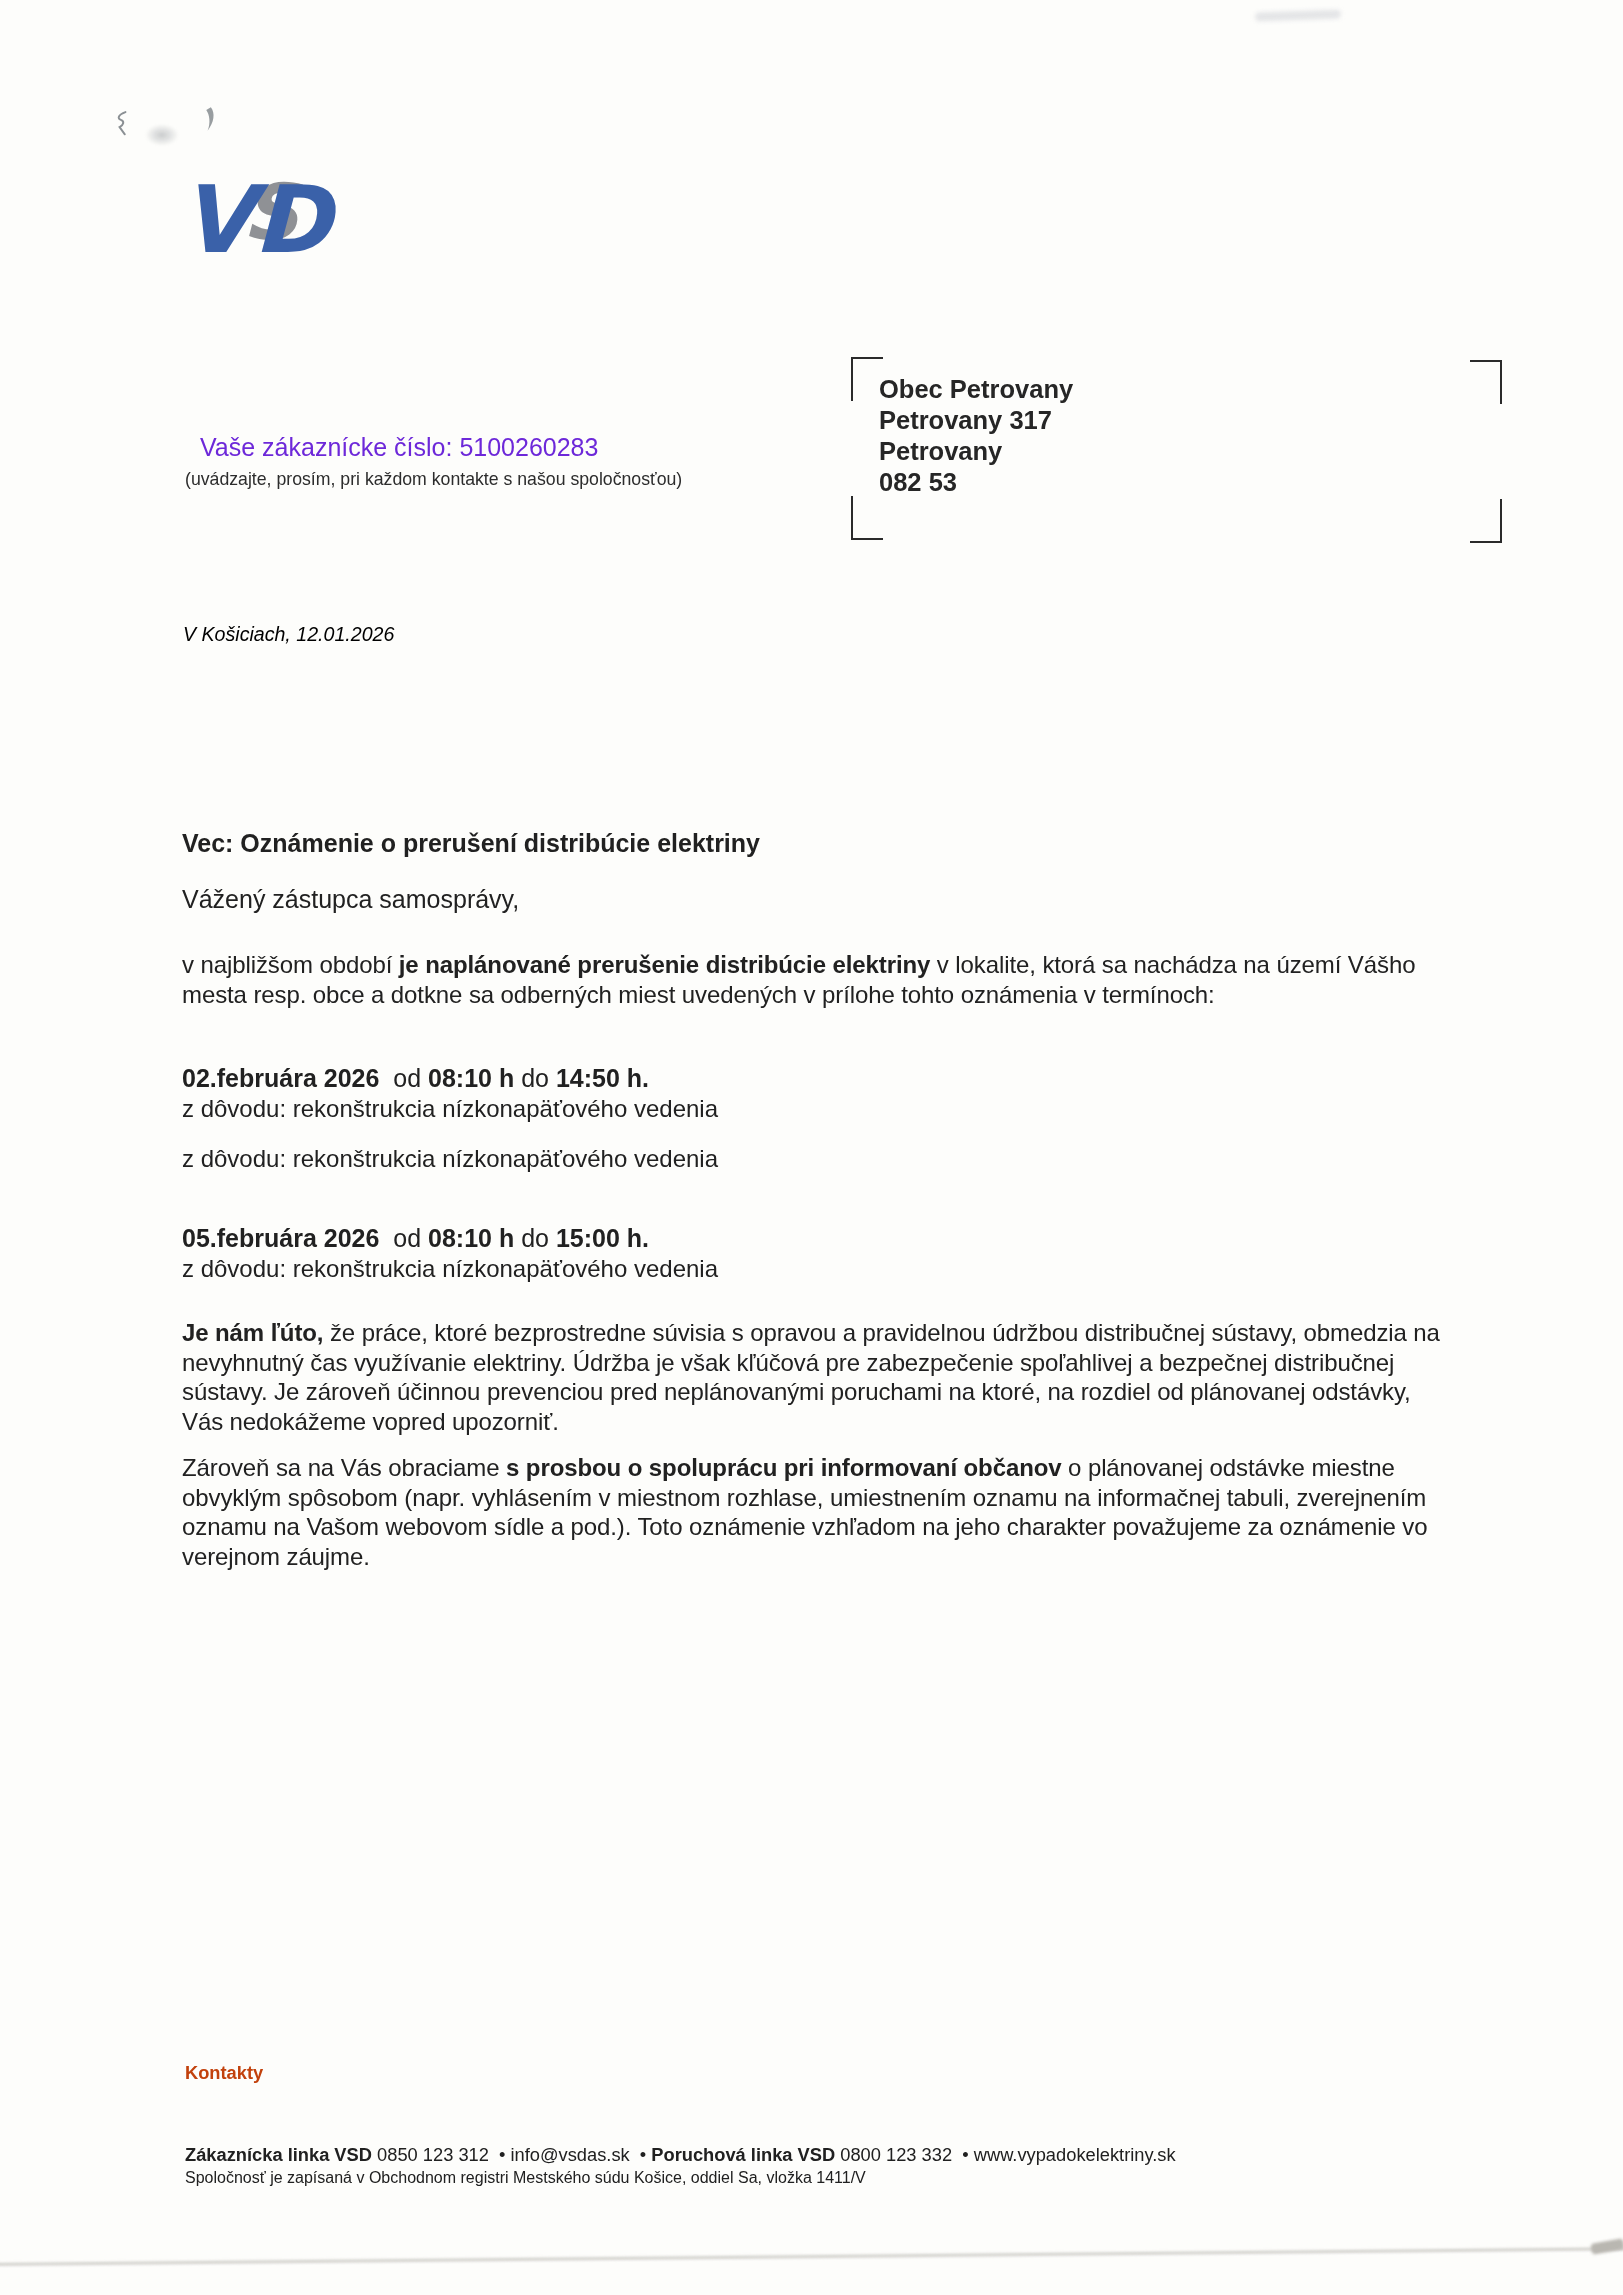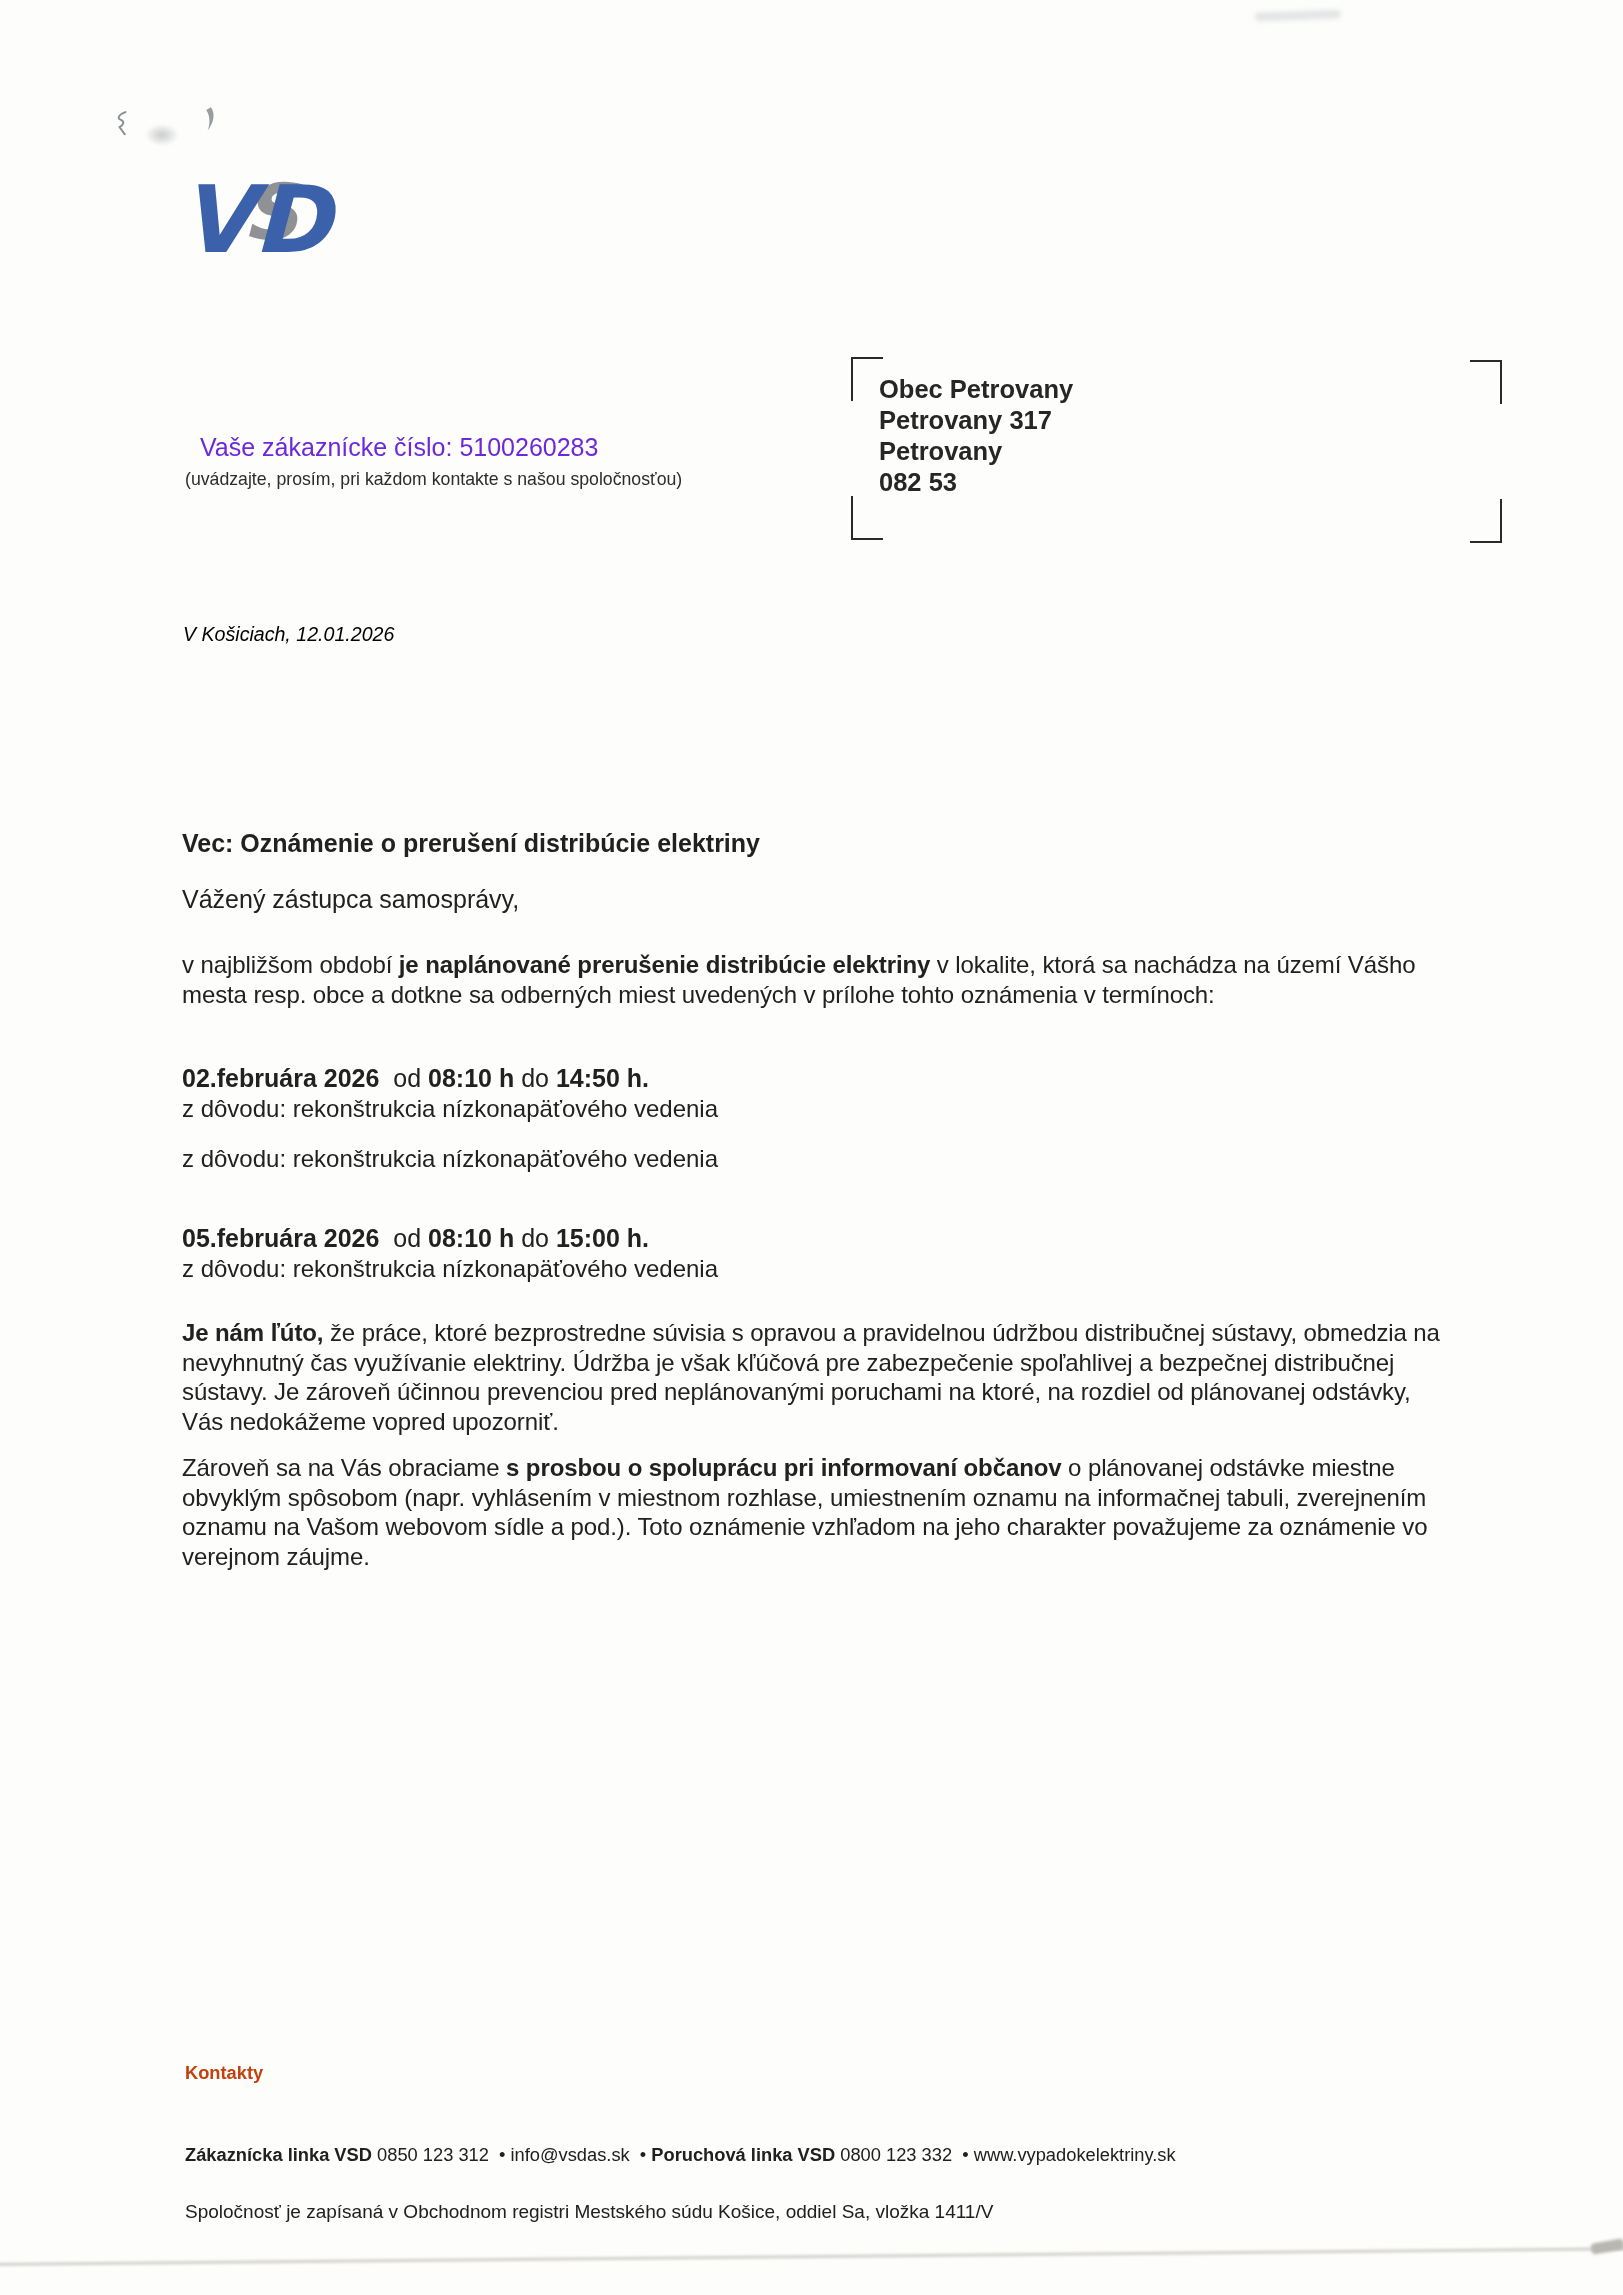--- a/index.html
+++ b/index.html
@@ -48,21 +48,21 @@
   .o3{top:1224px;}
   .outage-line{font-size:25px;white-space:pre-wrap;}
   .outage-reason{font-size:24px;}
 
   
   .contacts-heading{position:absolute;left:185px;top:2062px;font-size:18.3px;font-weight:bold;color:#c2410c;}
   .fline{position:absolute;left:185px;font-size:18.3px;white-space:pre-wrap;color:#202020;}
   .f1{top:2097px;}
   .f2{top:2120px;}
   .f3{top:2144px;}
-  .f4{top:2169px;font-size:19px;margin-top:32px;}
+  .f4{top:2169px;font-size:16px;}
 
   
   .art{position:absolute;}
   .art1{left:115px;top:110px;width:17px;height:29px;}
   .art2{left:145px;top:124px;width:34px;height:22px;border-radius:50%;
         background:radial-gradient(closest-side, rgba(158,162,166,0.55), rgba(158,162,166,0));
         filter:blur(1.3px);}
   .art3{left:203px;top:106px;width:15.7px;height:27.5px;}
   .art4{left:1255px;top:10.5px;width:86px;height:9.2px;background:#e4e5e7;
         filter:blur(2px);transform:rotate(-2deg);border-radius:5.2px;}

